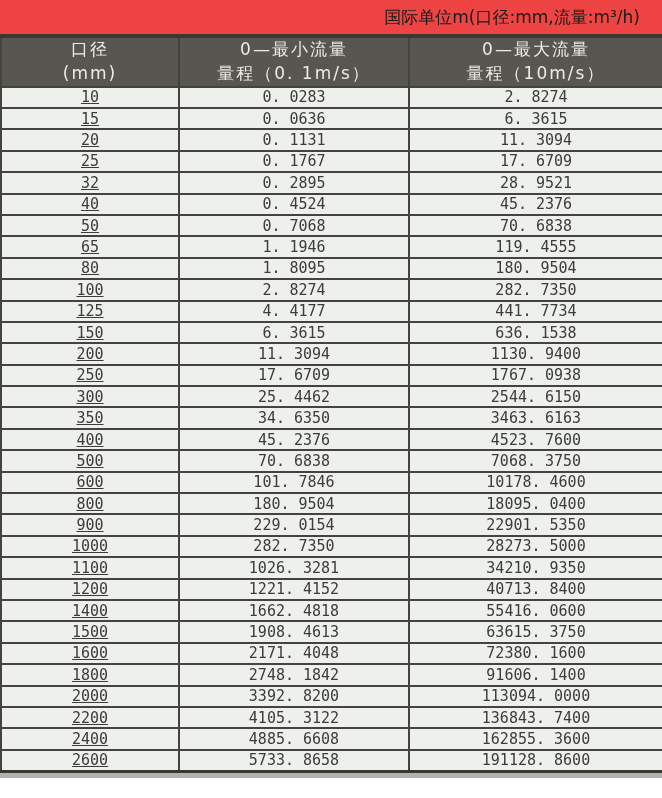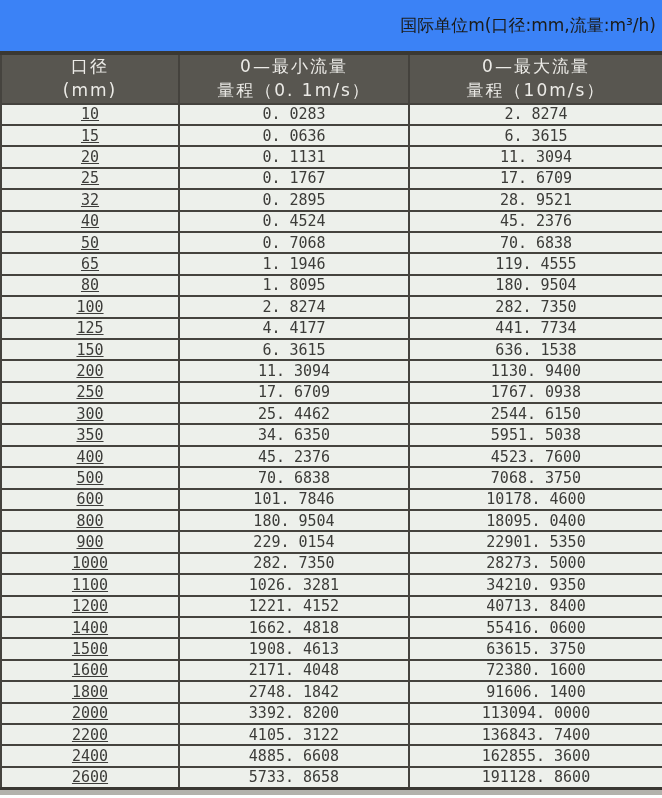--- a/index.html
+++ b/index.html
@@ -12,27 +12,27 @@
     background: #ffffff;
     font-family: "DejaVu Sans", sans-serif;
     overflow: hidden;
   }
   .page {
     width: 662px;
     height: 798px;
     position: relative;
   }
   .title-bar {
-    height: 51px;
+    height: 34px;
     box-sizing: border-box;
     display: flex;
     align-items: center;
     justify-content: flex-end;
-    padding-right: 6px;
-    background: #3b82f6;
+    padding-right: 22px;
+    background: #ef4444;
   }
   .title-bar .title {
     font-size: 17px;
     color: #1b1b19;
     white-space: nowrap;
   }
   table.flow-table {
     width: 662px;
     border-collapse: collapse;
     table-layout: fixed;
@@ -185,21 +185,21 @@
           <td>1767. 0938</td>
         </tr>
         <tr>
           <td>300</td>
           <td>25. 4462</td>
           <td>2544. 6150</td>
         </tr>
         <tr>
           <td>350</td>
           <td>34. 6350</td>
-          <td>5951. 5038</td>
+          <td>3463. 6163</td>
         </tr>
         <tr>
           <td>400</td>
           <td>45. 2376</td>
           <td>4523. 7600</td>
         </tr>
         <tr>
           <td>500</td>
           <td>70. 6838</td>
           <td>7068. 3750</td>

